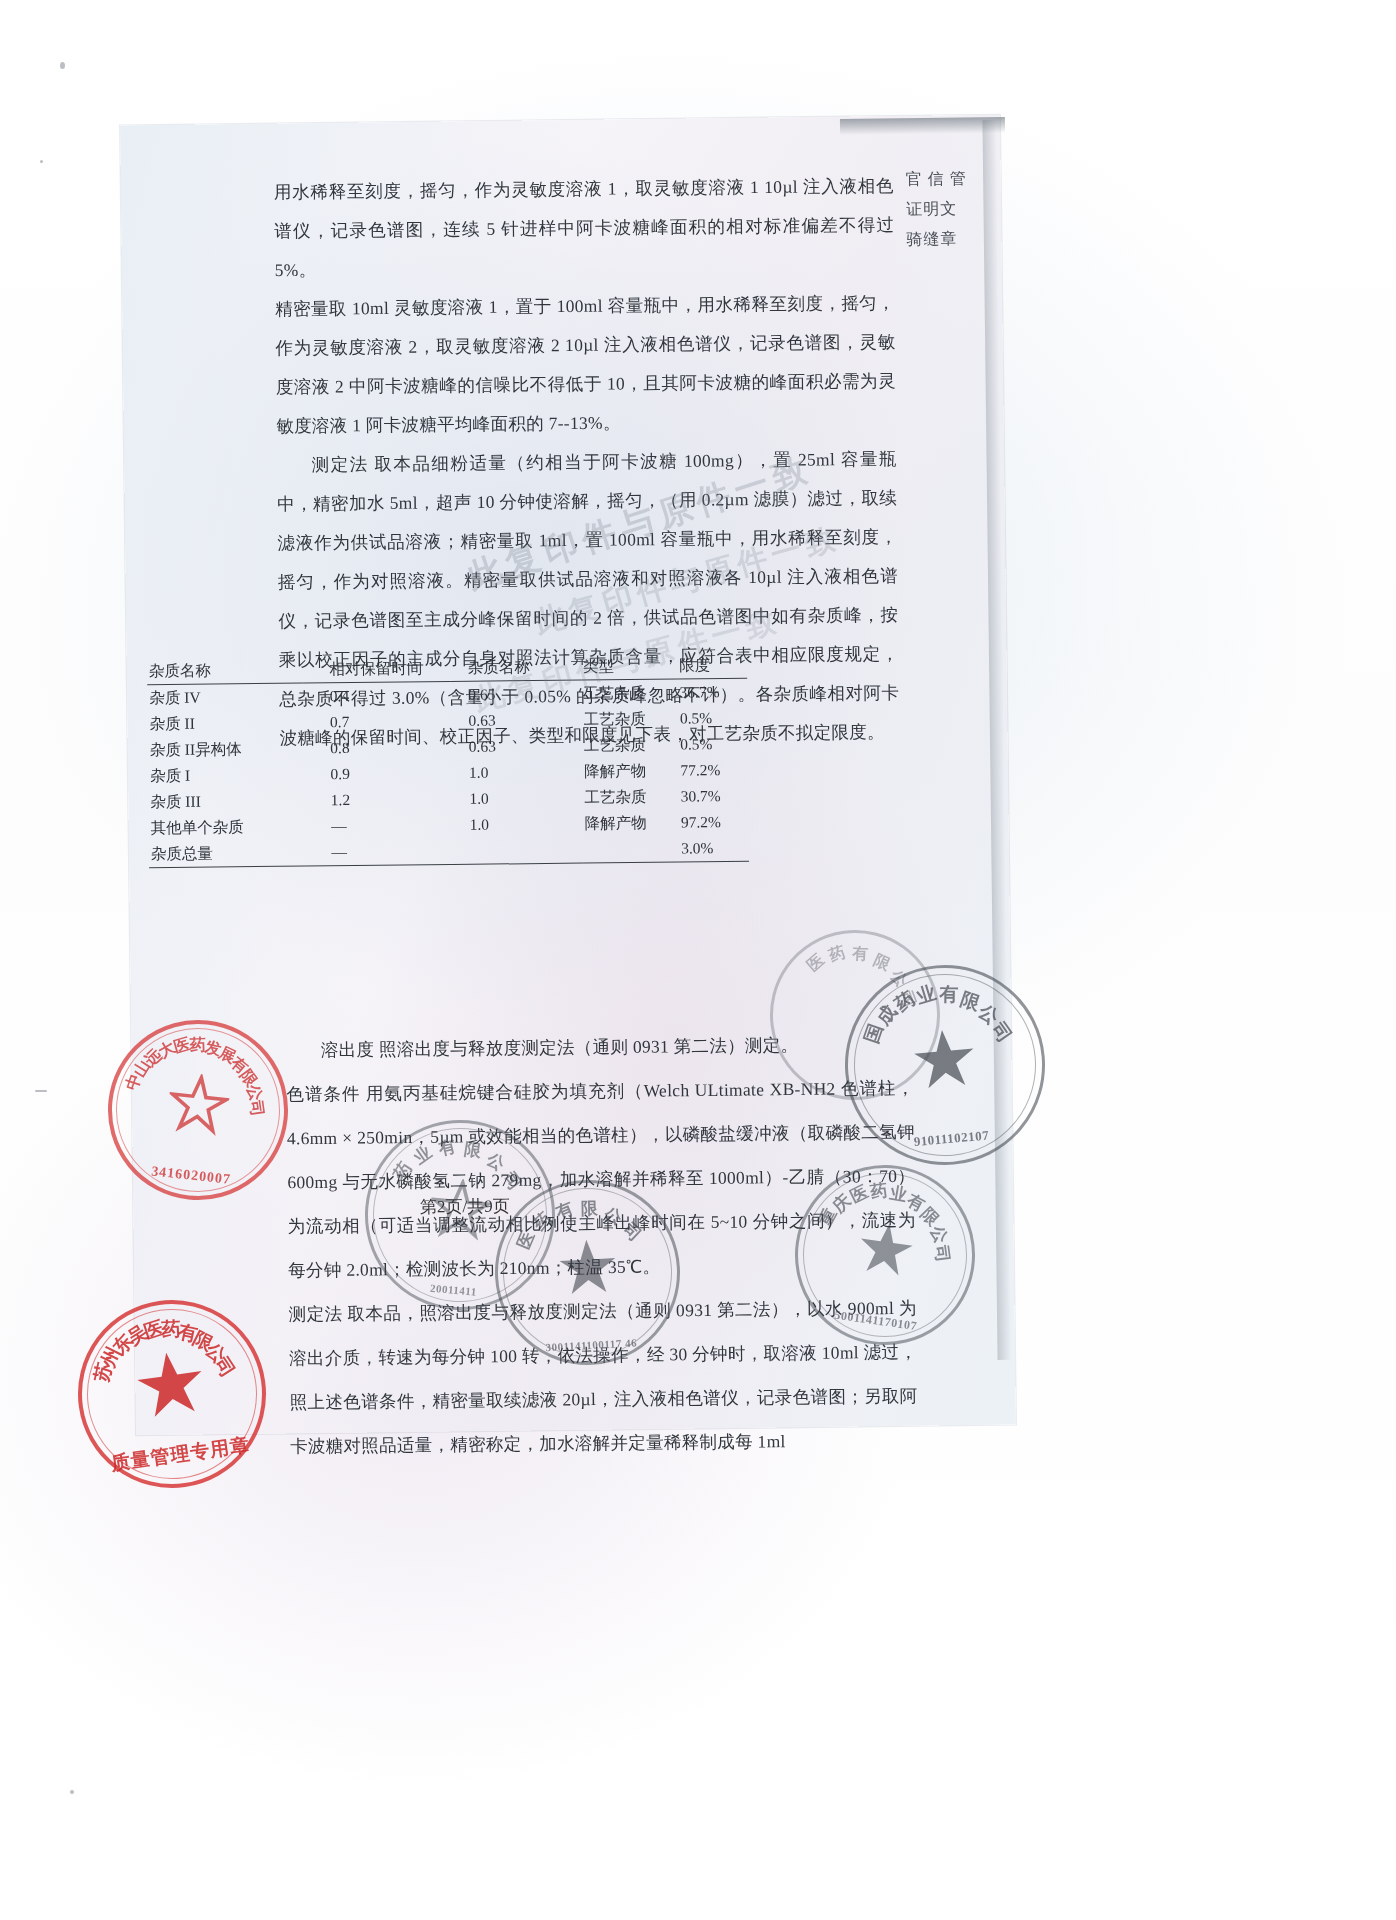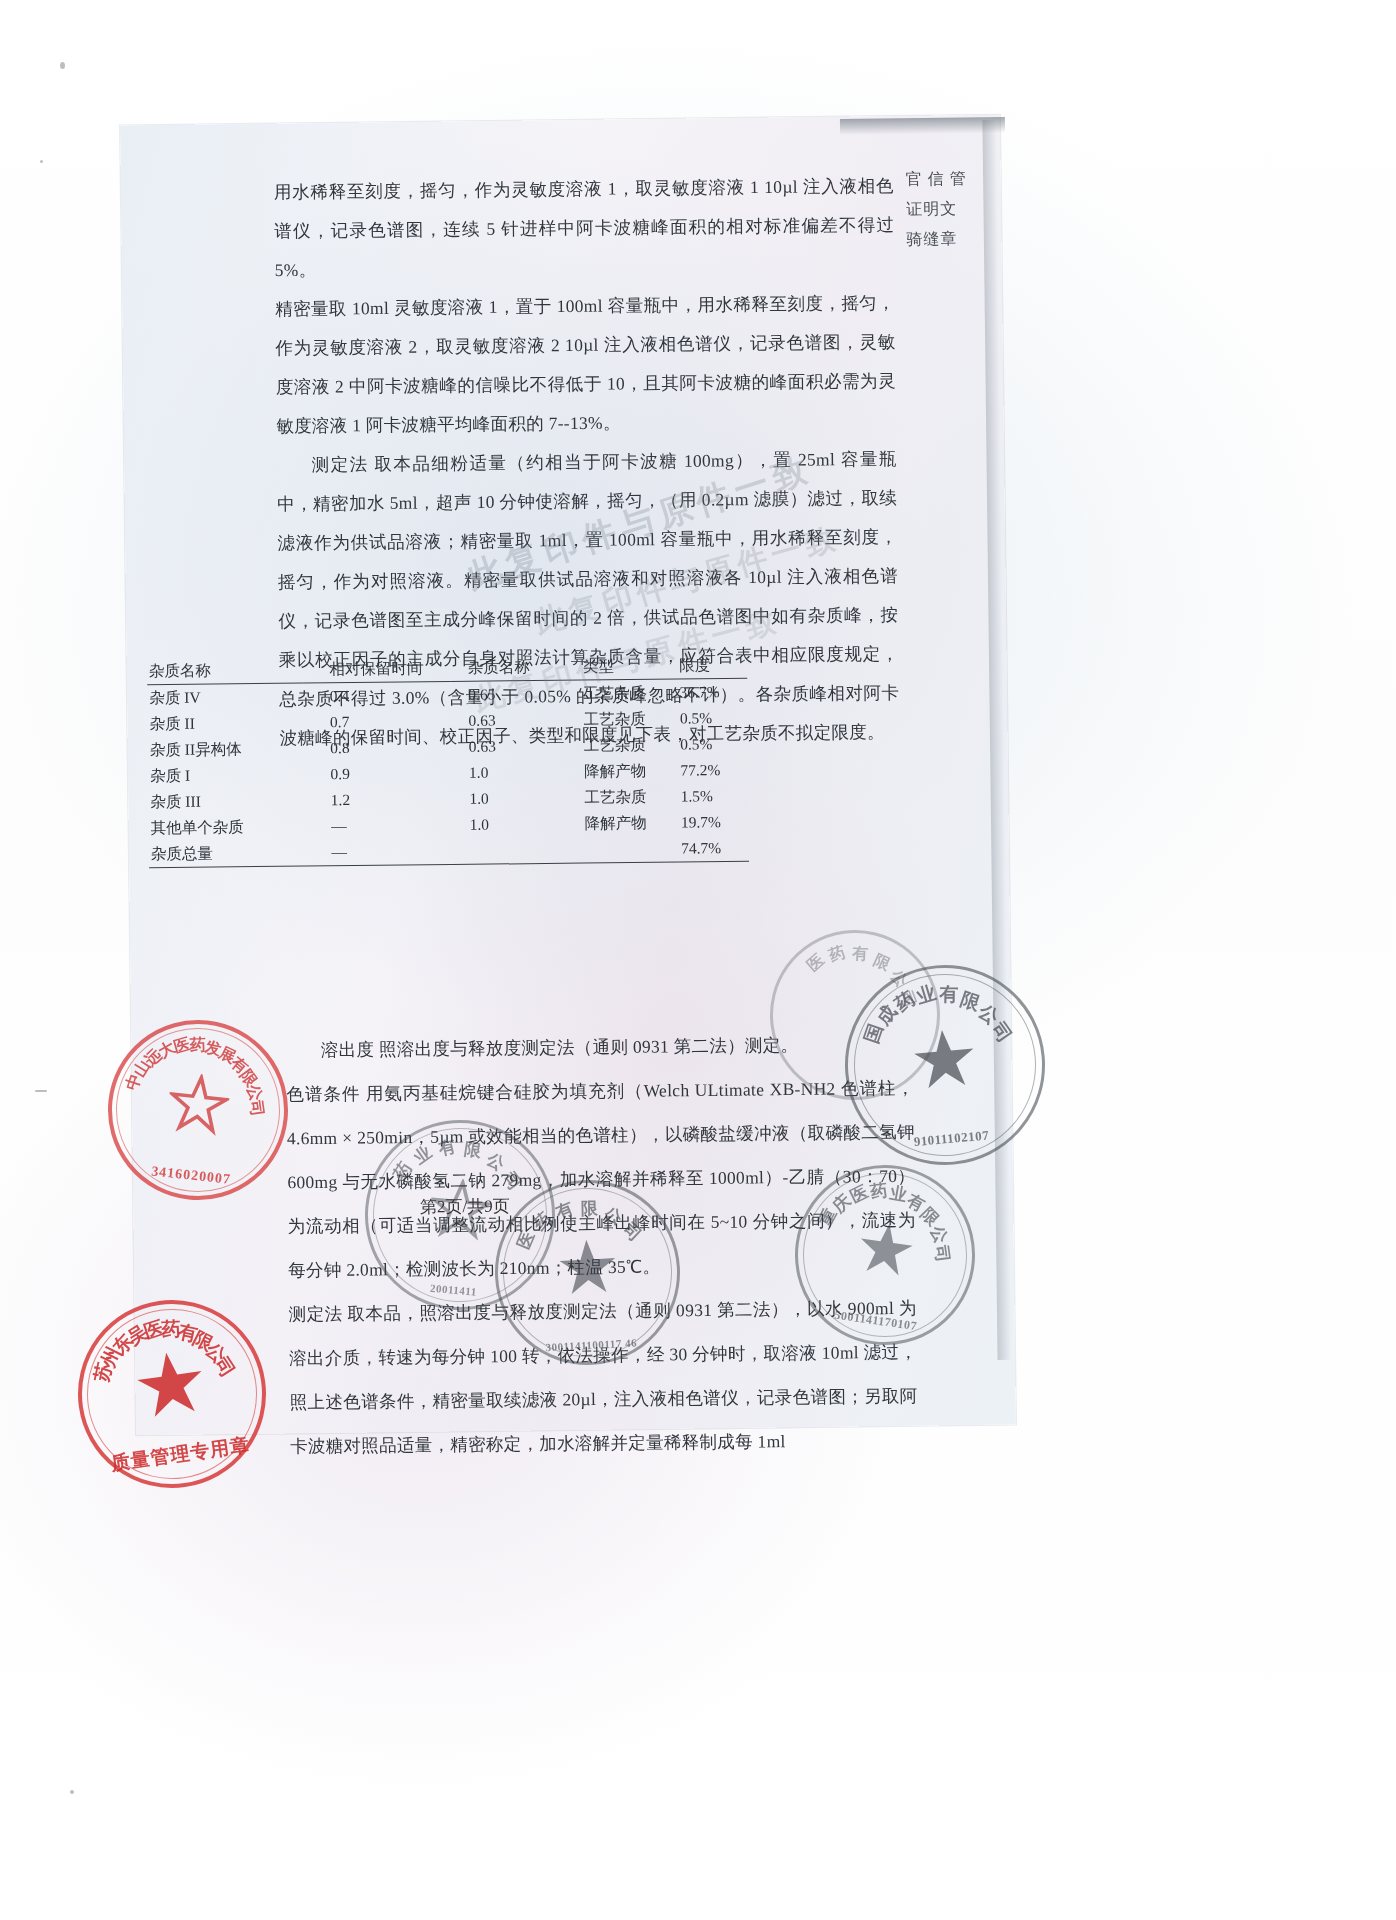--- a/index.html
+++ b/index.html
@@ -283,35 +283,35 @@
         <td class="c-rt">0.9</td>
         <td class="c-f">1.0</td>
         <td class="c-type">降解产物</td>
         <td class="c-lim">77.2%</td>
       </tr>
       <tr>
         <td class="c-name">杂质 III</td>
         <td class="c-rt">1.2</td>
         <td class="c-f">1.0</td>
         <td class="c-type">工艺杂质</td>
-        <td class="c-lim">1.5%</td>
+        <td class="c-lim">30.7%</td>
       </tr>
       <tr>
         <td class="c-name">其他单个杂质</td>
         <td class="c-rt">—</td>
         <td class="c-f">1.0</td>
         <td class="c-type">降解产物</td>
-        <td class="c-lim">19.7%</td>
+        <td class="c-lim">97.2%</td>
       </tr>
       <tr class="rule-bottom">
         <td class="c-name">杂质总量</td>
         <td class="c-rt">—</td>
         <td class="c-f"></td>
         <td class="c-type"></td>
-        <td class="c-lim">74.7%</td>
+        <td class="c-lim">3.0%</td>
       </tr>
     </tbody>
   </table>
 </div>
 
 <div style="position:absolute;left:288px;top:1025px;width:628px;transform:rotate(-0.6deg);">
   <p class="para indent loose">溶出度 照溶出度与释放度测定法（通则 0931 第二法）测定。</p>
   <p class="para loose">色谱条件 用氨丙基硅烷键合硅胶为填充剂（Welch ULtimate XB-NH2 色谱柱，4.6mm × 250min，5µm 或效能相当的色谱柱），以磷酸盐缓冲液（取磷酸二氢钾 600mg 与无水磷酸氢二钠 279mg，加水溶解并稀释至 1000ml）-乙腈（30：70）为流动相（可适当调整流动相比例使主峰出峰时间在 5~10 分钟之间），流速为每分钟 2.0ml；检测波长为 210nm；柱温 35℃。</p>
   <p class="para loose">测定法 取本品，照溶出度与释放度测定法（通则 0931 第二法），以水 900ml 为溶出介质，转速为每分钟 100 转，依法操作，经 30 分钟时，取溶液 10ml 滤过，照上述色谱条件，精密量取续滤液 20µl，注入液相色谱仪，记录色谱图；另取阿卡波糖对照品适量，精密称定，加水溶解并定量稀释制成每 1ml</p>
 </div>

